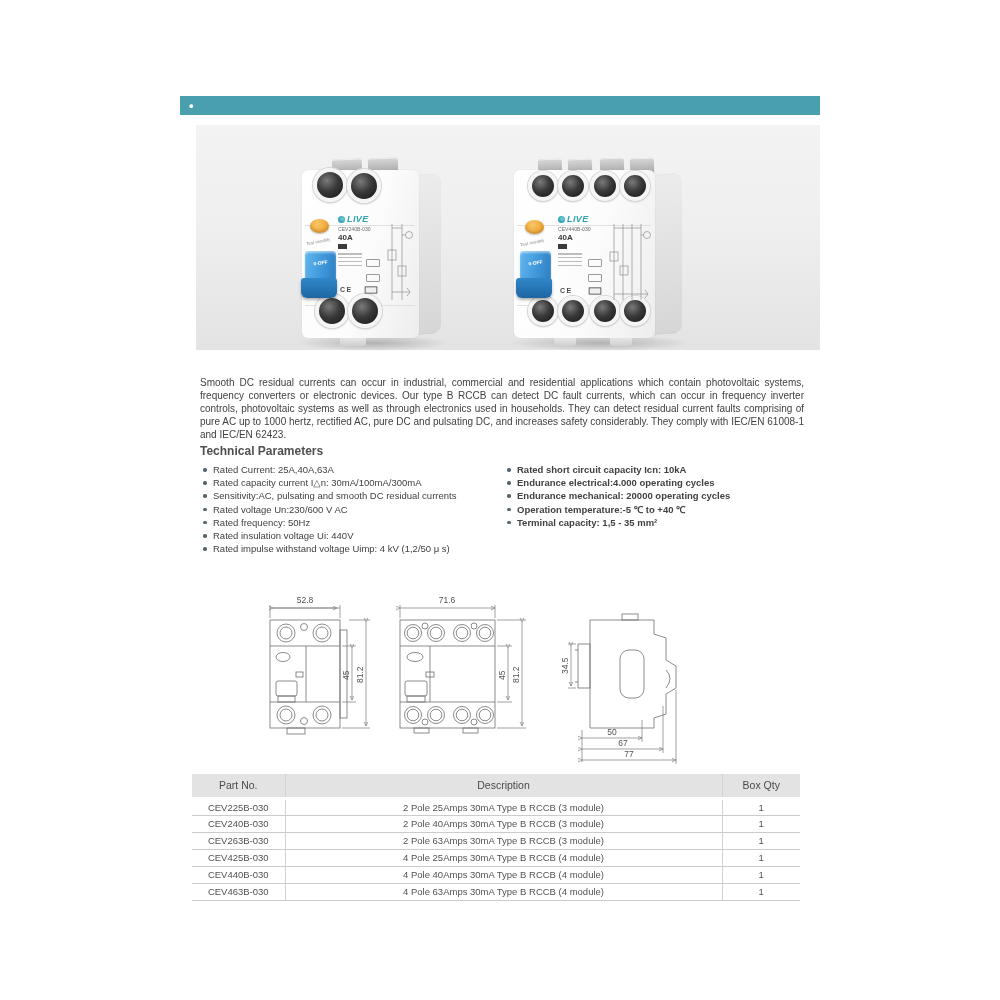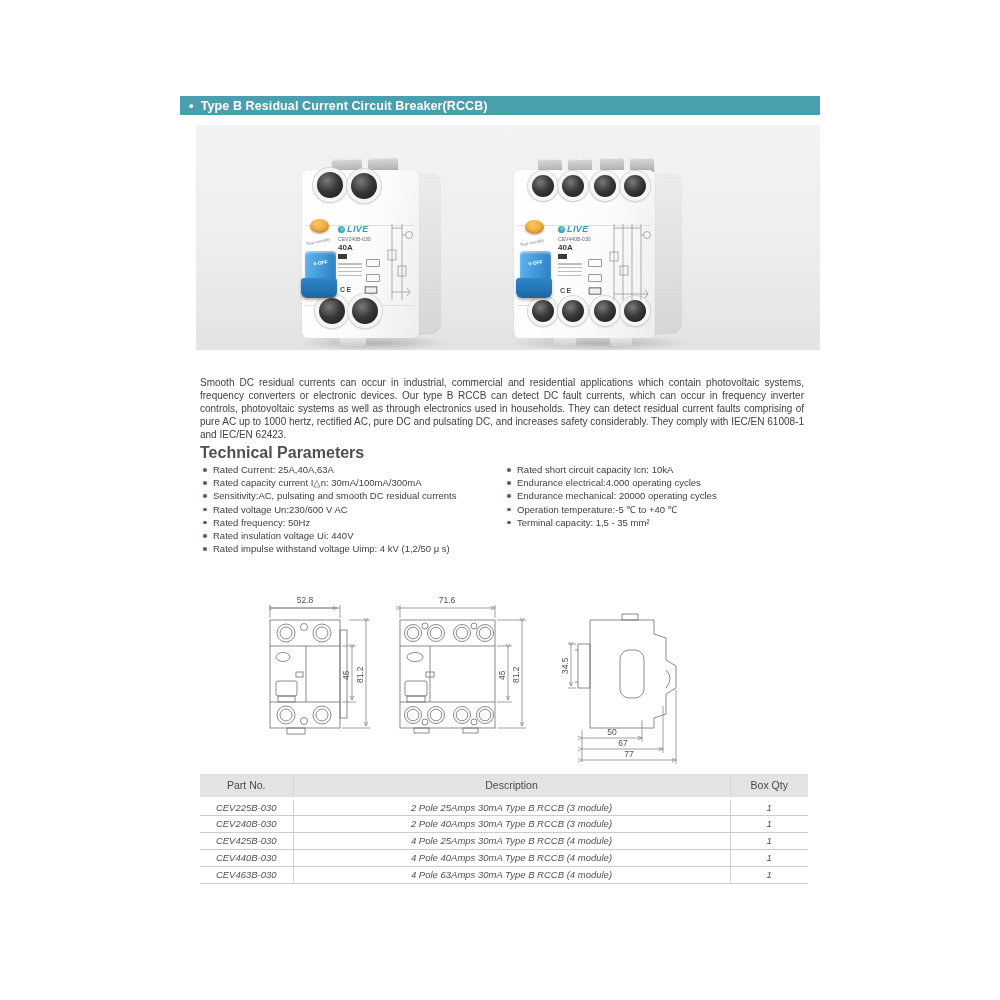--- a/index.html
+++ b/index.html
@@ -36,21 +36,21 @@
   .bk-testlabel { position:absolute; font-size:6px; color:#8b8b8b;
     transform:rotate(-12deg) scale(.72); transform-origin:left top; white-space:nowrap; }
   .bk-toggle { position:absolute; border-radius:4px;
     background:linear-gradient(100deg,#61b6ef 0%, #3d95d8 60%, #2e7ec0 100%);
     box-shadow:inset 0 2px 2px rgba(255,255,255,.45), 0 1px 2px rgba(0,0,0,.2); }
   .bk-toggle .tlabel { display:block; margin-top:9px; text-align:center; color:#fff;
     font-size:6px; font-weight:bold; transform:scale(.82) rotate(-8deg); }
   .bk-toggle .lip { position:absolute; left:-4px; right:-1px; bottom:-17px; height:20px;
     background:linear-gradient(180deg,#2f87ca,#1e66a2); border-radius:3px 3px 6px 6px;
     box-shadow:0 2px 3px rgba(0,0,0,.3); }
-  .bk-label { position:absolute;margin-top:10px; }
+  .bk-label { position:absolute; }
   .bk-logo { display:flex; align-items:center; gap:2px; }
   .bk-logodot { width:7px; height:7px; border-radius:50%;
     background:radial-gradient(circle at 60% 40%, #6fc6d2 15%, #2fa3b4 60%); }
   .bk-logotext { font-size:9px; font-weight:bold; font-style:italic; color:#2fa3b4; letter-spacing:.4px; }
   .bk-model { font-size:6px; transform:scale(.85); transform-origin:left; color:#6c6c6c; margin-top:2px; white-space:nowrap; }
   .bk-amp { font-size:8px; font-weight:bold; color:#3a3a3a; margin-top:1px; }
   .bk-flag { width:9px; height:5px; background:#3b3b3b; margin-top:2px; }
   .bk-lines { margin-top:4px; width:24px; }
   .bk-lines i { display:block; height:1.5px; background:#bdbdbd; margin:2.4px 0; }
   .bk-boxes { position:absolute; }
@@ -59,53 +59,52 @@
   .bk-kema { position:absolute; width:14px; height:8px; border:1px solid #555; background:#f0f0f0;
     font-size:5px; color:#555; text-align:center; line-height:8px; transform:scale(.9); }
   .bk-circuit { position:absolute; }
   .bk-tab { position:absolute; height:8px; background:linear-gradient(#e6e6e6,#cfcfcf); border-radius:0 0 3px 3px; }
 
   
   .desc { position:absolute; left:200px; top:376px; width:604px; font-size:10px;
     line-height:13px; text-align:justify; color:#414143; }
 
   
-  .tech-heading { position:absolute; left:200px; top:444px; font-size:16px; font-weight:bold; color:#4f5052; }
+  .tech-heading { position:absolute; left:200px; top:444px; font-size:12px; font-weight:bold; color:#4f5052; }
   .tech-col { position:absolute; top:463px; list-style:none; }
   .tech-col.left { left:202px; width:300px; }
-  .tech-col.right { left:506px; width:310px; }
+  .tech-col.right { left:506px; width:310px;font-weight:bold; }
   .tech-col li { position:relative; padding-left:11px; font-size:9.5px; line-height:13.2px; color:#414143; }
   .tech-col li::before { content:""; position:absolute; left:1px; top:5px; width:3.5px; height:3.5px;
     border-radius:50%; background:#54646e; }
 
   
   .dims-svg { position:absolute; left:230px; top:586px; }
   .dims-svg path, .dims-svg rect, .dims-svg line, .dims-svg circle, .dims-svg ellipse, .dims-svg polyline
     { fill:none; stroke:#6f6f6f; stroke-width:.8; }
   .dims-svg .dimline { stroke:#7a7a7a; stroke-width:.7; }
   .dims-svg text { fill:#525252; font-size:8.5px; font-family:"Liberation Sans",sans-serif; stroke:none; }
 
   
-  .parts { position:absolute; left:200px; top:774px; width:608px; border-collapse:collapse; table-layout:fixed; }
+  .parts { position:absolute; left:192px; top:774px; width:608px; border-collapse:collapse; table-layout:fixed; }
   .parts th { background:#e3e3e3; height:24px; font-size:10.5px; font-weight:normal; color:#4a4a4a;
     border-bottom:3px solid #fff; }
   .parts td { height:17px; font-size:9.5px; color:#525252; text-align:center;
-    border-bottom:1px solid #cccccc; overflow:hidden; white-space:nowrap;font-style:italic; }
+    border-bottom:1px solid #cccccc; overflow:hidden; white-space:nowrap; }
   .parts th:nth-child(2), .parts td:nth-child(2),
   .parts th:nth-child(3), .parts td:nth-child(3) { border-left:1px solid #d2d2d2; }
   .parts col.c1 { width:93px; } .parts col.c2 { width:437px; } .parts col.c3 { width:78px; }
 </style>
 </head>
 <body>
 
 <div class="page">
 
   <div class="title-bar">
     <span class="dot">•</span>
-    <span>Type B Residual Current Circuit Breaker(RCCB)</span>
   </div>
 
   <div class="photo-area">
 
     <div class="breaker" style="left:106px; top:33px; width:142px; height:186px;">
       <div class="bk-shadow"></div>
       <div class="bk-clamp" style="left:30px; top:1px; width:30px;"></div>
       <div class="bk-clamp" style="left:66px; top:0; width:30px;"></div>
       <div class="bk-side" style="left:112px; top:16px; width:27px; height:160px;"></div>
       <div class="bk-body" style="left:0; top:12px; width:117px; height:168px;"></div>
@@ -353,20 +352,25 @@
         <td>CEV225B-030</td>
         <td>2 Pole 25Amps 30mA Type B  RCCB (3 module)</td>
         <td>1</td>
       </tr>
       <tr>
         <td>CEV240B-030</td>
         <td>2 Pole 40Amps 30mA Type B  RCCB (3 module)</td>
         <td>1</td>
       </tr>
       <tr>
+        <td>CEV263B-030</td>
+        <td>2 Pole 63Amps 30mA Type B  RCCB (3 module)</td>
+        <td>1</td>
+      </tr>
+      <tr>
         <td>CEV425B-030</td>
         <td>4 Pole 25Amps 30mA Type B  RCCB (4 module)</td>
         <td>1</td>
       </tr>
       <tr>
         <td>CEV440B-030</td>
         <td>4 Pole 40Amps 30mA Type B  RCCB (4 module)</td>
         <td>1</td>
       </tr>
       <tr>

